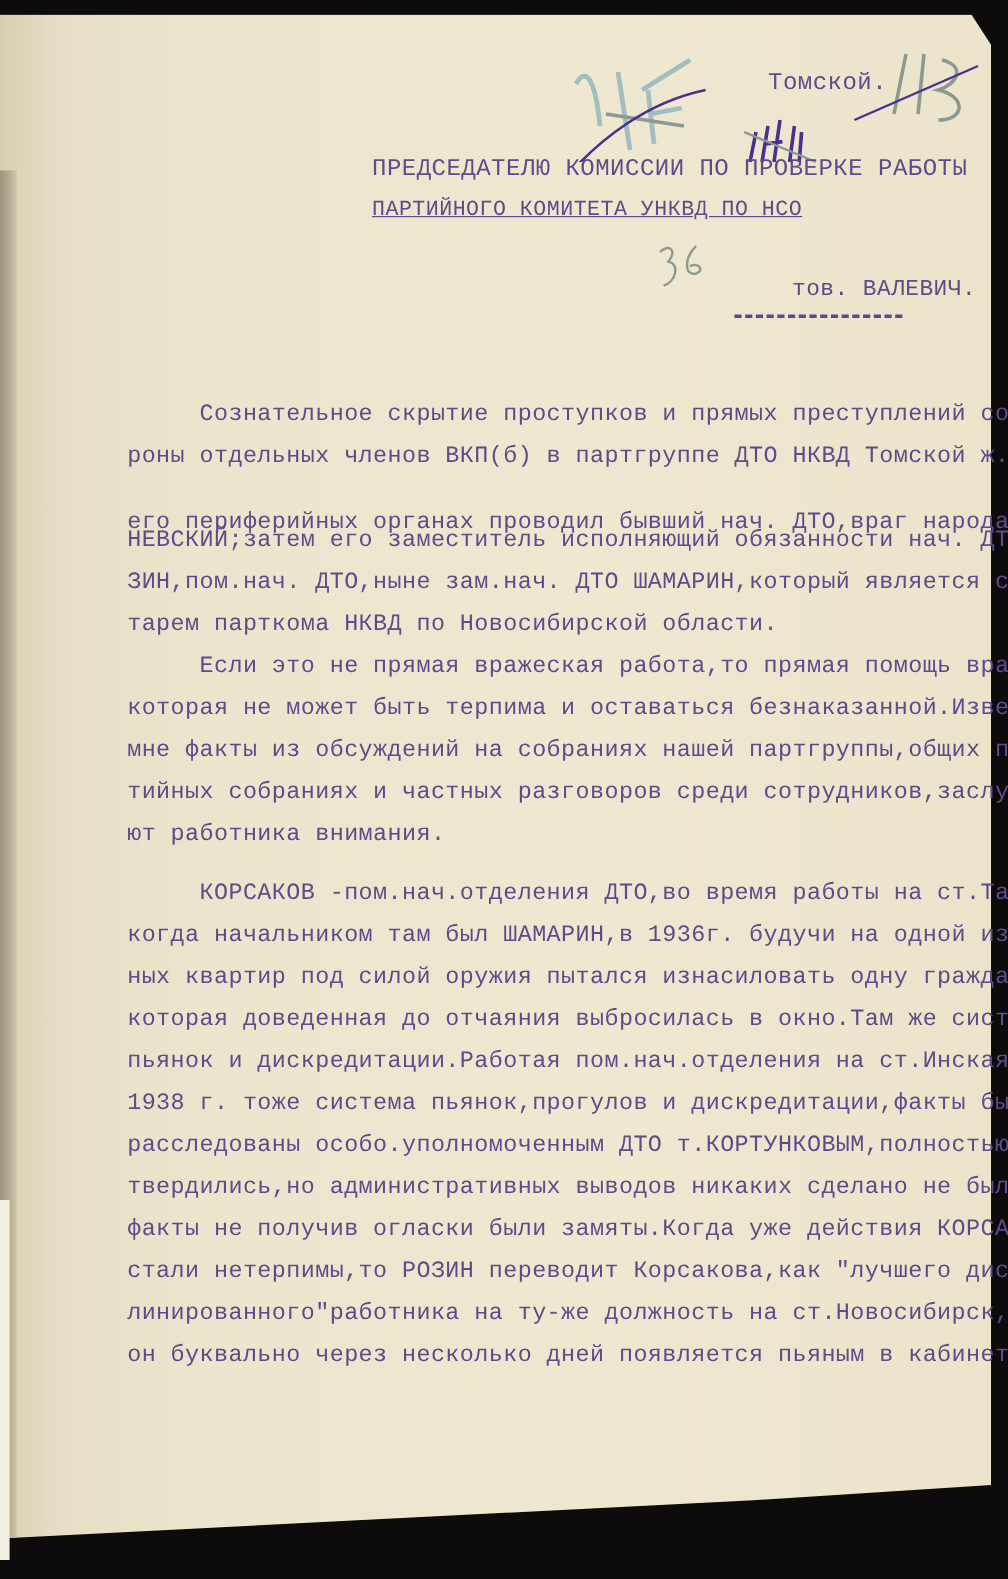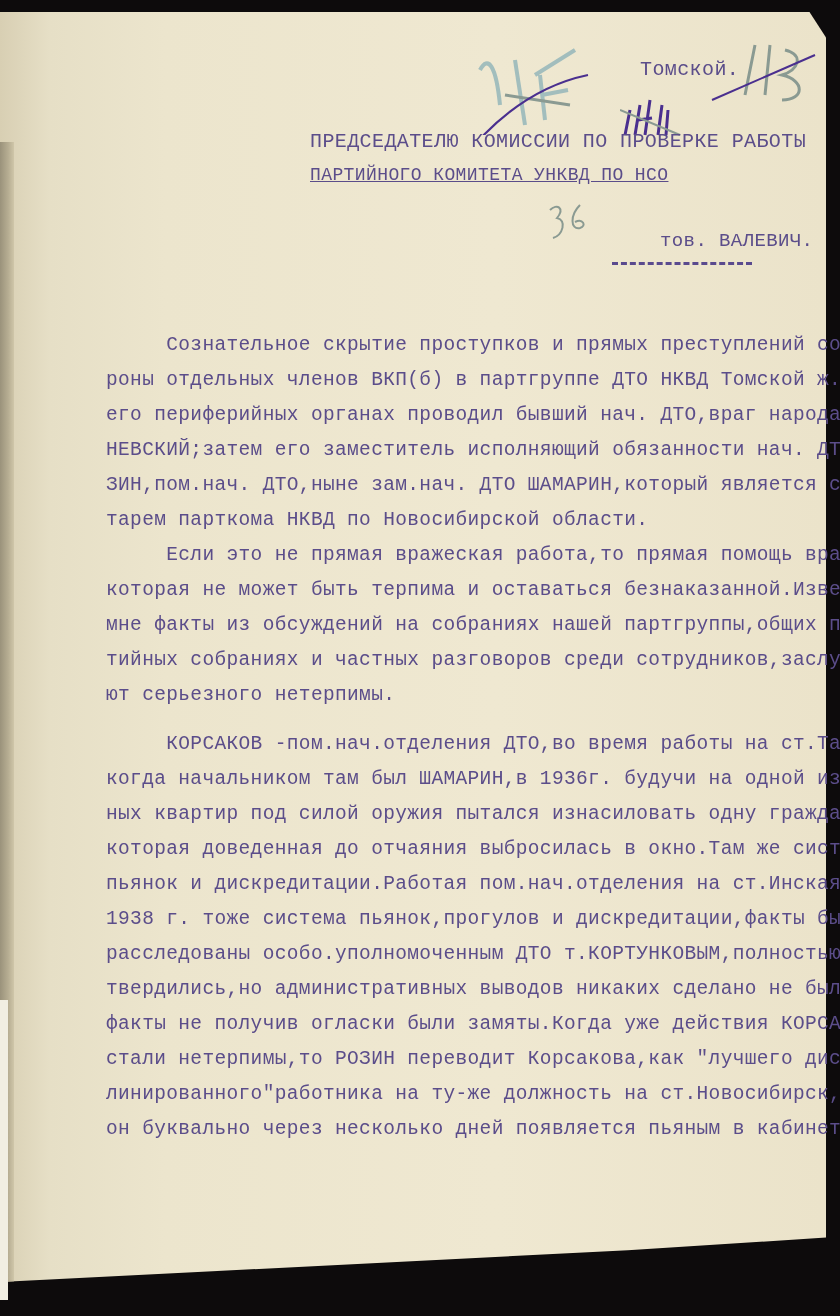--- a/index.html
+++ b/index.html
@@ -63,29 +63,29 @@
   <path d="M5 10 C12 3, 20 8, 12 18 C22 20, 18 35, 8 38" stroke="#8a9a92" stroke-width="2" fill="none"></path>
   <path d="M35 5 C25 15, 25 30, 35 28 C42 26, 38 18, 30 22" stroke="#8a9a92" stroke-width="2" fill="none"></path>
 </svg>
 
 <span class="tw" style="left:612px;top:230px;font-size:19px;margin-left:48px;">тов. ВАЛЕВИЧ.</span>
 <div class="dash-line"></div>
 
 <div>
   <div class="line" style="top:334px">     Сознательное скрытие проступков и прямых преступлений со сто-</div>
   <div class="line" style="top:369px">роны отдельных членов ВКП(б) в партгруппе ДТО НКВД Томской ж.д. и</div>
-  <div class="line" style="top:404px">его периферийных органах проводил бывший нач. ДТО,враг народа</div>
+  <div class="line" style="top:424px">его периферийных органах проводил бывший нач. ДТО,враг народа</div>
   <div class="line" style="top:439px">НЕВСКИЙ;затем его заместитель исполняющий обязанности нач. ДТО РО-</div>
   <div class="line" style="top:474px">ЗИН,пом.нач. ДТО,ныне зам.нач. ДТО ШАМАРИН,который является секре-</div>
   <div class="line" style="top:509px">тарем парткома НКВД по Новосибирской области.</div>
   <div class="line" style="top:544px">     Если это не прямая вражеская работа,то прямая помощь врагам,ко</div>
   <div class="line" style="top:579px">которая не может быть терпима и оставаться безнаказанной.Известные</div>
   <div class="line" style="top:614px">мне факты из обсуждений на собраниях нашей партгруппы,общих пар-</div>
   <div class="line" style="top:649px">тийных собраниях и частных разговоров среди сотрудников,заслужива-</div>
-  <div class="line" style="top:684px">ют серьезного нетерпимы.</div>
+  <div class="line" style="top:684px">ют работника внимания.</div>
   <div class="line" style="top:733px">     КОРСАКОВ -пом.нач.отделения ДТО,во время работы на ст.Тайга,</div>
   <div class="line" style="top:768px">когда начальником там был ШАМАРИН,в 1936г. будучи на одной из част-</div>
   <div class="line" style="top:803px">ных квартир под силой оружия пытался изнасиловать одну гражданку,</div>
   <div class="line" style="top:838px">которая доведенная до отчаяния выбросилась в окно.Там же система</div>
   <div class="line" style="top:873px">пьянок и дискредитации.Работая пом.нач.отделения на ст.Инская в</div>
   <div class="line" style="top:908px">1938 г. тоже система пьянок,прогулов и дискредитации,факты были</div>
   <div class="line" style="top:943px">расследованы особо.уполномоченным ДТО т.КОРТУНКОВЫМ,полностью под-</div>
   <div class="line" style="top:978px">твердились,но административных выводов никаких сделано не было и</div>
   <div class="line" style="top:1013px">факты не получив огласки были замяты.Когда уже действия КОРСАКОВА</div>
   <div class="line" style="top:1048px">стали нетерпимы,то РОЗИН переводит Корсакова,как "лучшего дисцип-</div>

